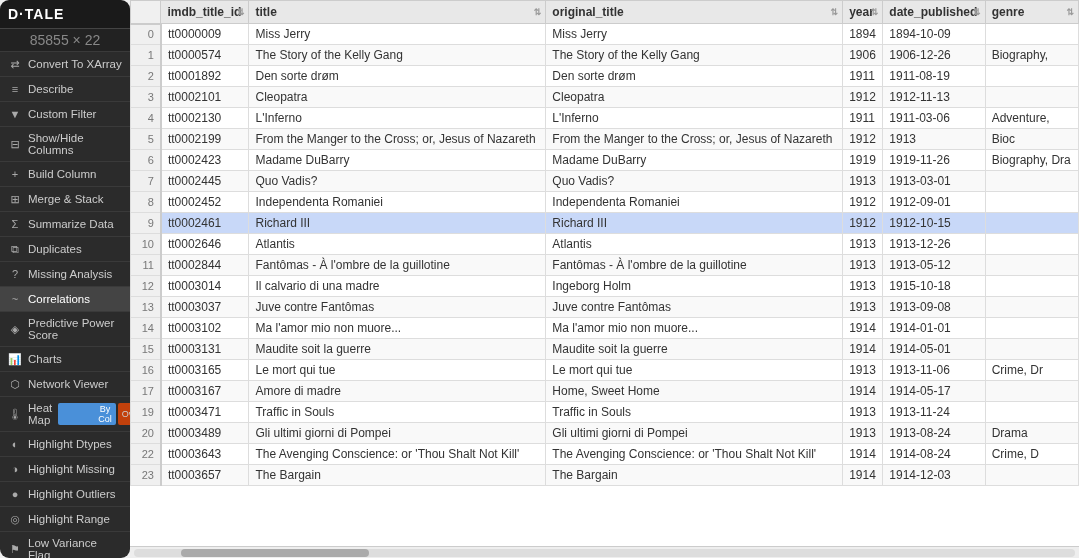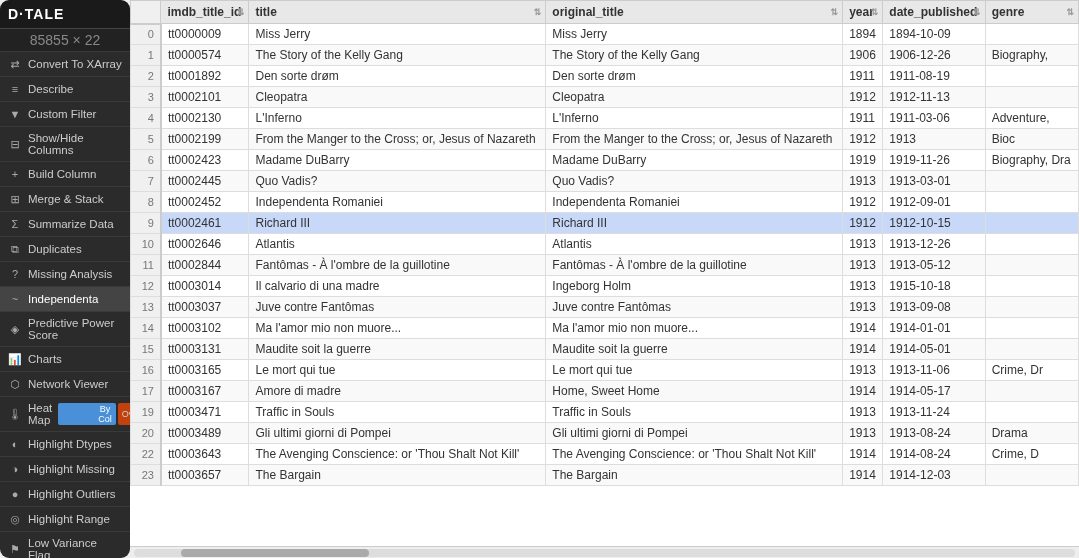--- a/index.html
+++ b/index.html
@@ -230,21 +230,21 @@
       <div class="sidebar-item">
         <span class="sidebar-icon">⧉</span>
         <span class="sidebar-label">Duplicates</span>
       </div>
       <div class="sidebar-item">
         <span class="sidebar-icon">?</span>
         <span class="sidebar-label">Missing Analysis</span>
       </div>
       <div class="sidebar-item active">
         <span class="sidebar-icon">~</span>
-        <span class="sidebar-label">Independenta</span>
+        <span class="sidebar-label">Correlations</span>
       </div>
       <div class="sidebar-item">
         <span class="sidebar-icon">◈</span>
         <span class="sidebar-label">Predictive Power Score</span>
       </div>
       <div class="sidebar-item">
         <span class="sidebar-icon">📊</span>
         <span class="sidebar-label">Charts</span>
       </div>
       <div class="sidebar-item">

